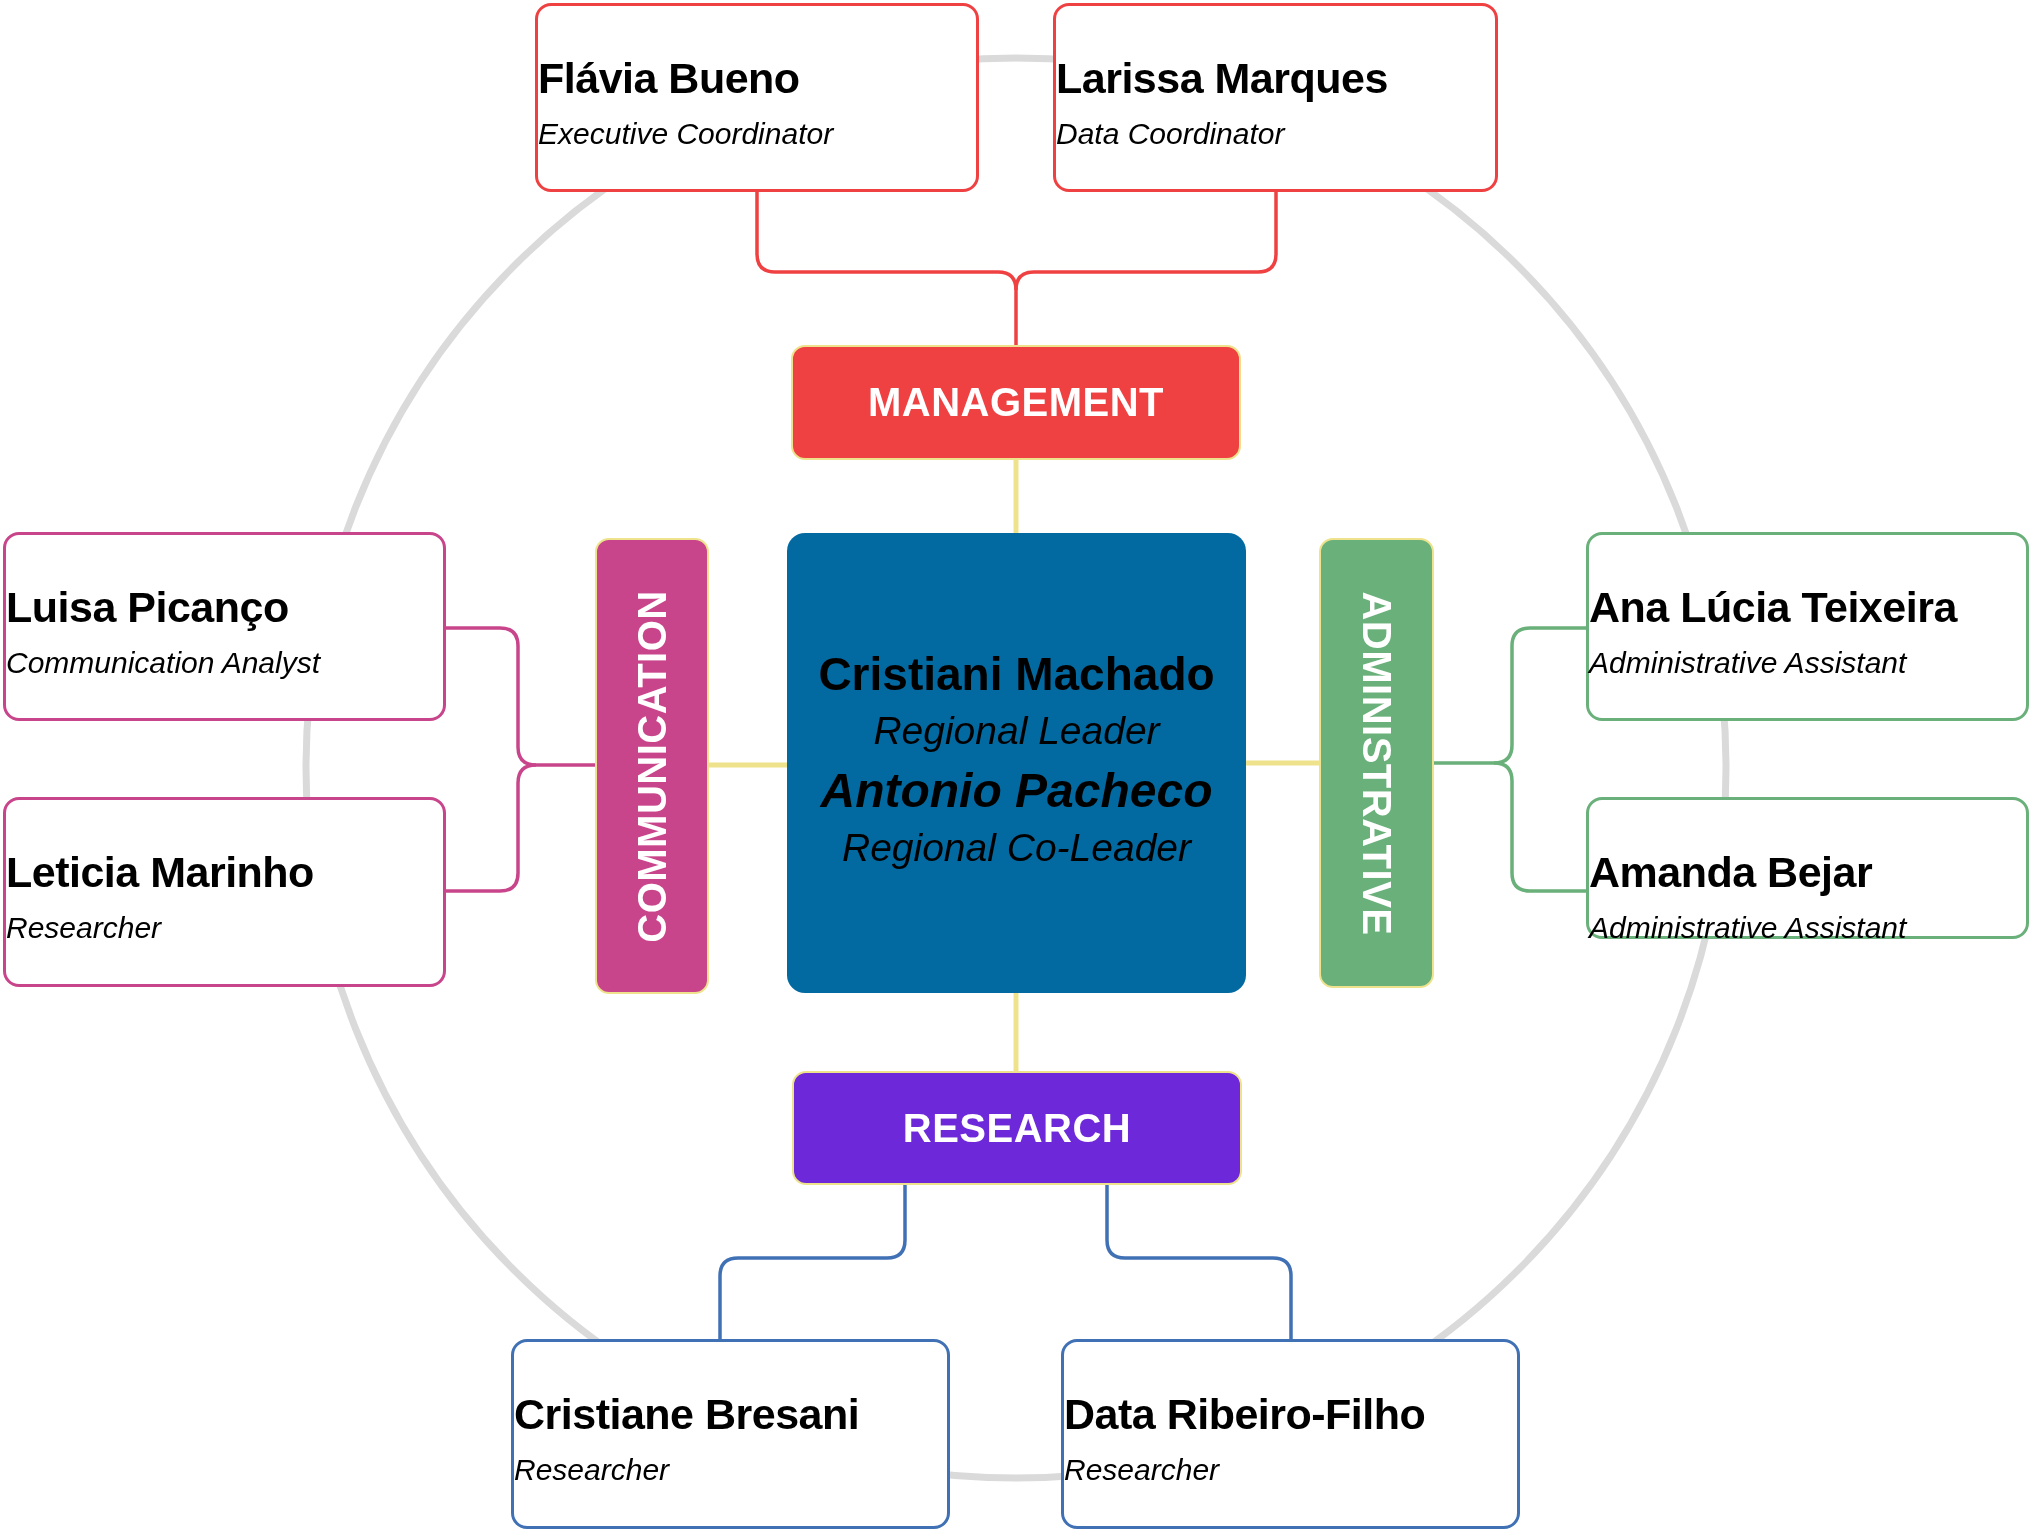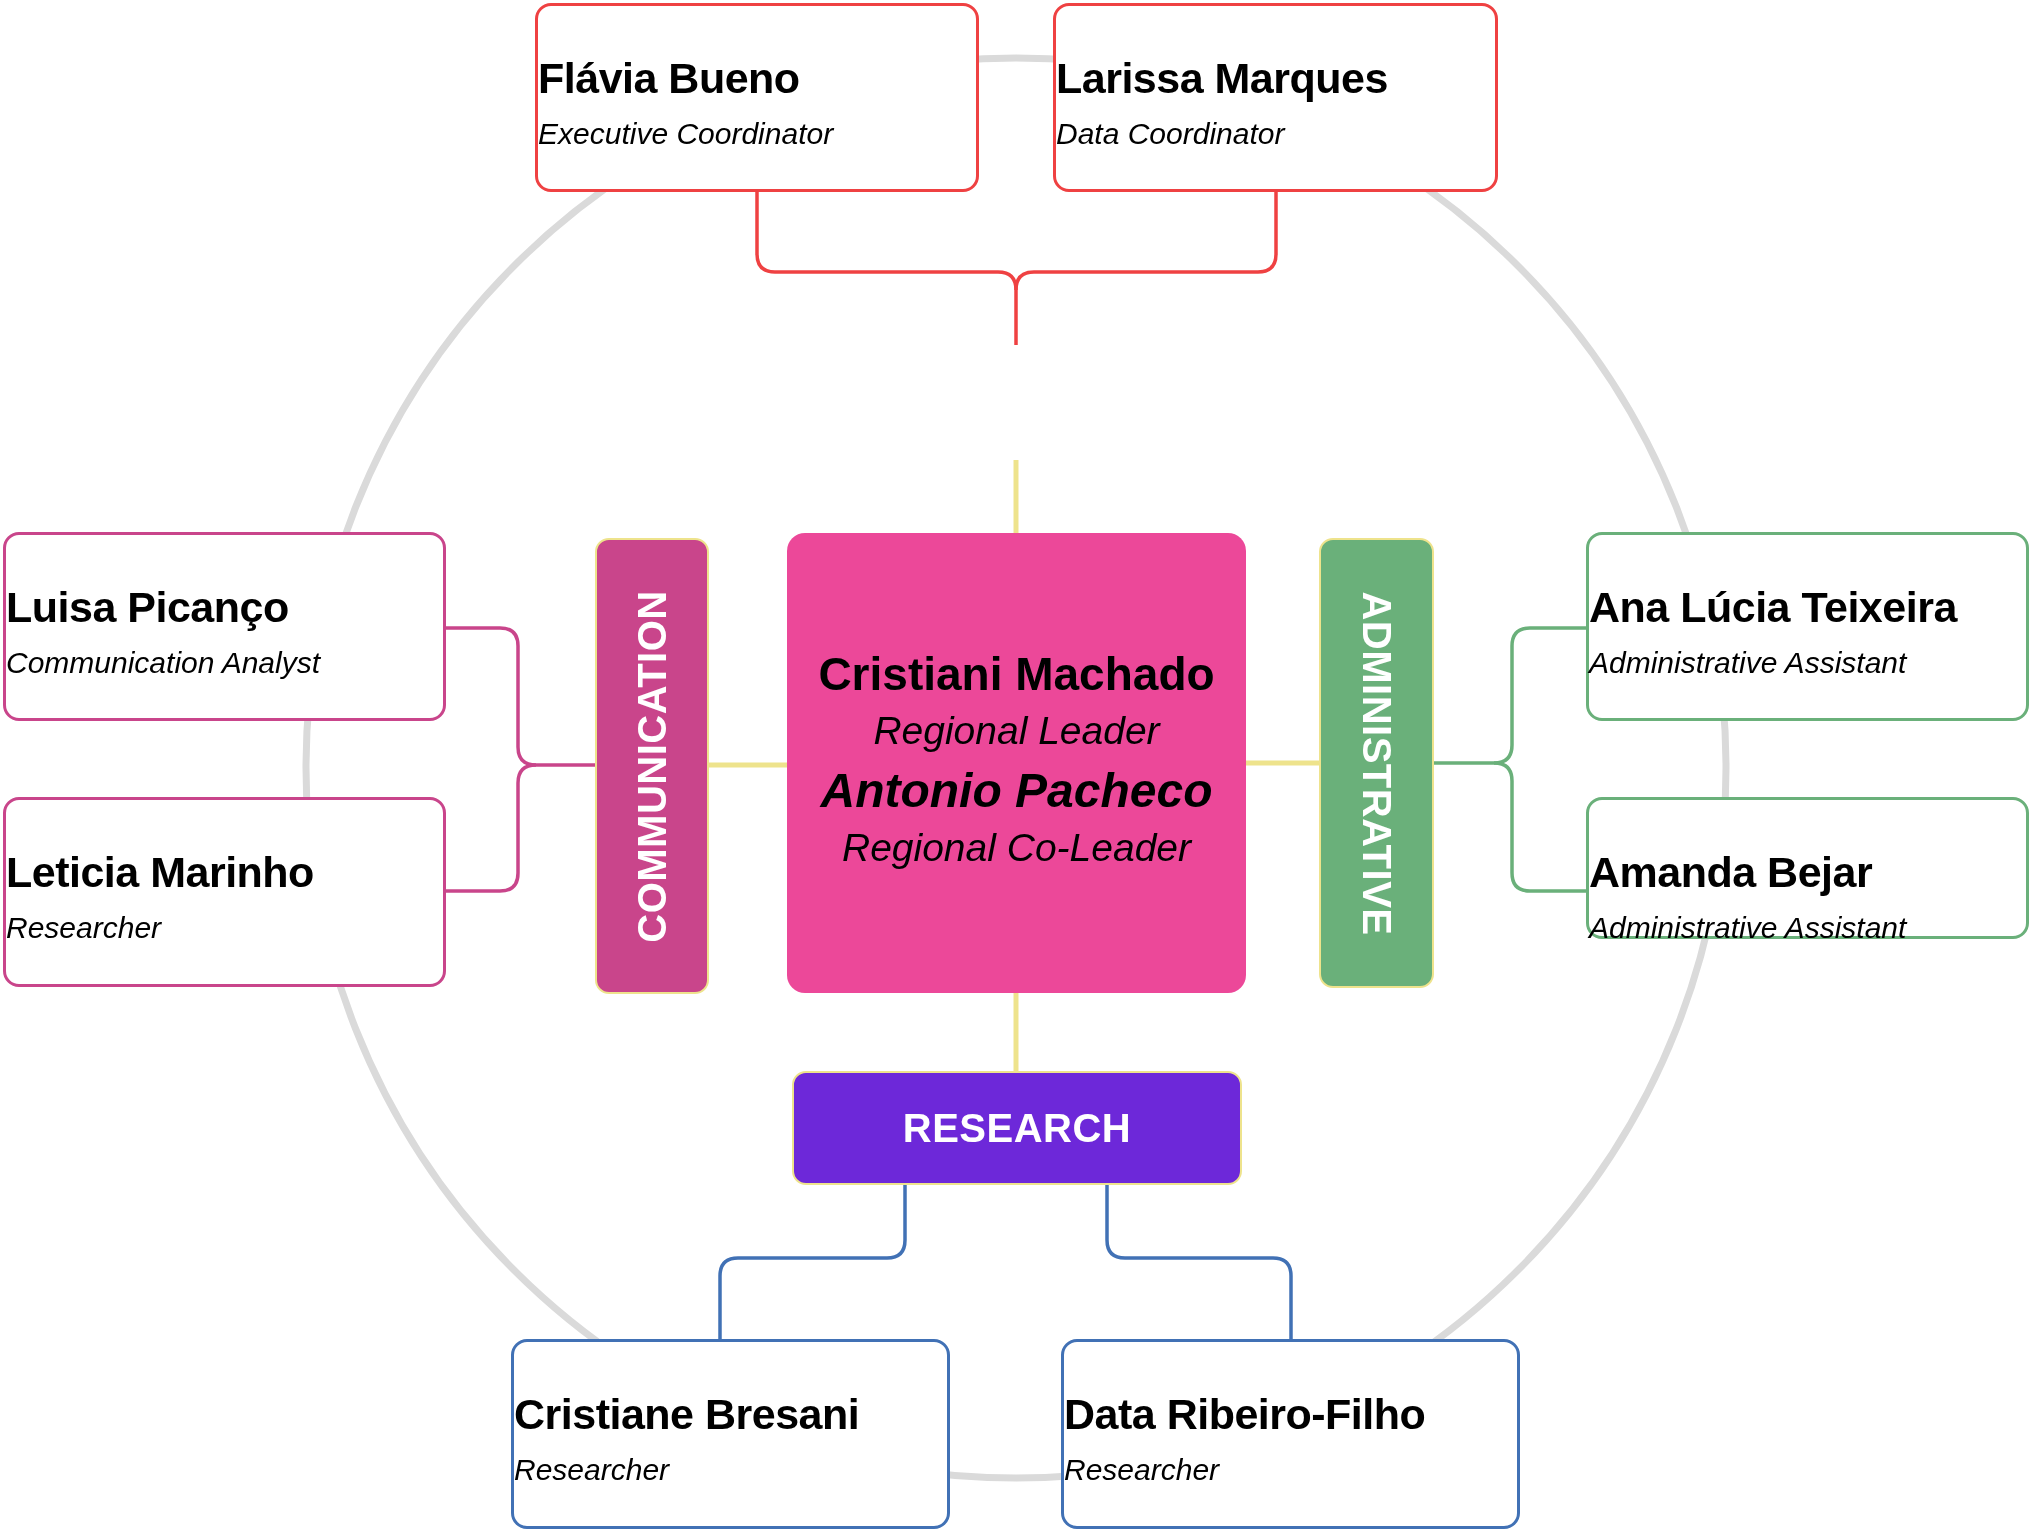--- a/index.html
+++ b/index.html
@@ -13,21 +13,21 @@
   .person .name { font-weight: bold; font-size: 43px; color: #000; margin-top: 48px;
                   white-space: nowrap; letter-spacing: -0.5px; }
   .person .role { font-style: italic; font-size: 30px; color: #000; margin-top: 14px;
                   white-space: nowrap; }
   .dept { position: absolute; box-sizing: border-box; border-radius: 14px;
           border: 2px solid #EEE38C; display: flex; align-items: center;
           justify-content: center; color: #ffffff; font-weight: bold; font-size: 40px;
           letter-spacing: 0.5px; }
   .dept .vlabel { white-space: nowrap; display: inline-block; }
   .center { position: absolute; box-sizing: border-box; border-radius: 18px;
-            background: #ec4899; display: flex; flex-direction: column;
+            background: #0369a1; display: flex; flex-direction: column;
             align-items: center; justify-content: center; }
   .center .leader { font-weight: bold; font-size: 46px; color: #000; white-space: nowrap; }
   .center .leader.italic { font-style: italic; font-size: 48px; }
   .center .title { font-style: italic; font-size: 39px; color: #000; margin: 8px 0 10px 0;
                    white-space: nowrap; }
 </style>
 </head>
 <body>
 
 <div id="canvas">
@@ -55,20 +55,23 @@
 
   <div class="box person" style="left:535px;top:3px;width:444px;height:189px;border-color:#EF4142;">
     <div class="name">Flávia Bueno</div>
     <div class="role">Executive Coordinator</div>
   </div>
   <div class="box person" style="left:1053px;top:3px;width:445px;height:189px;border-color:#EF4142;">
     <div class="name">Larissa Marques</div>
     <div class="role">Data Coordinator</div>
   </div>
 
+  <div class="dept" style="left:791px;top:345px;width:450px;height:115px;background:#EF4142;">
+    <span>MANAGEMENT</span>
+  </div>
 
   <div class="box person" style="left:3px;top:532px;width:443px;height:189px;border-color:#C9458B;">
     <div class="name">Luisa Picanço</div>
     <div class="role">Communication Analyst</div>
   </div>
   <div class="box person" style="left:3px;top:797px;width:443px;height:190px;border-color:#C9458B;">
     <div class="name">Leticia Marinho</div>
     <div class="role">Researcher</div>
   </div>
 

